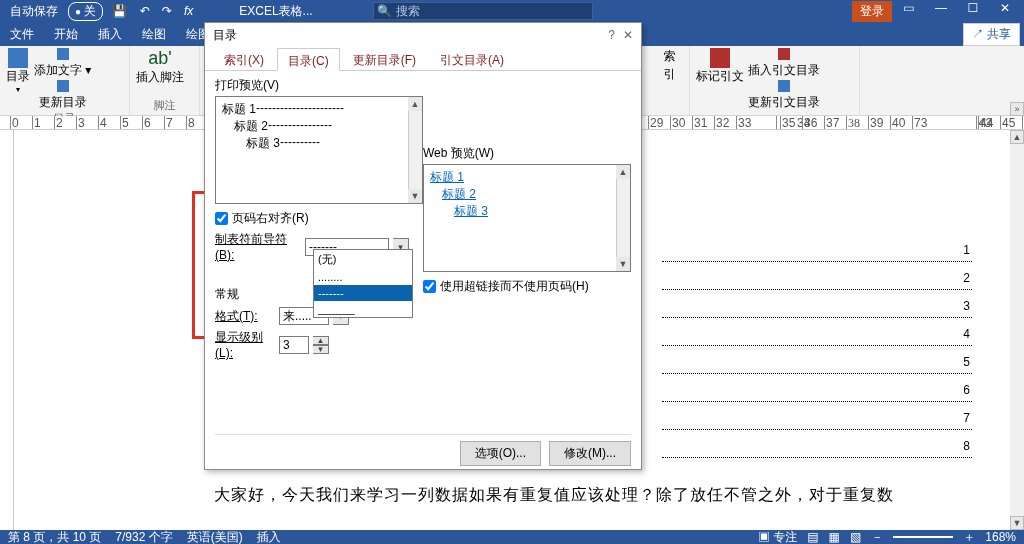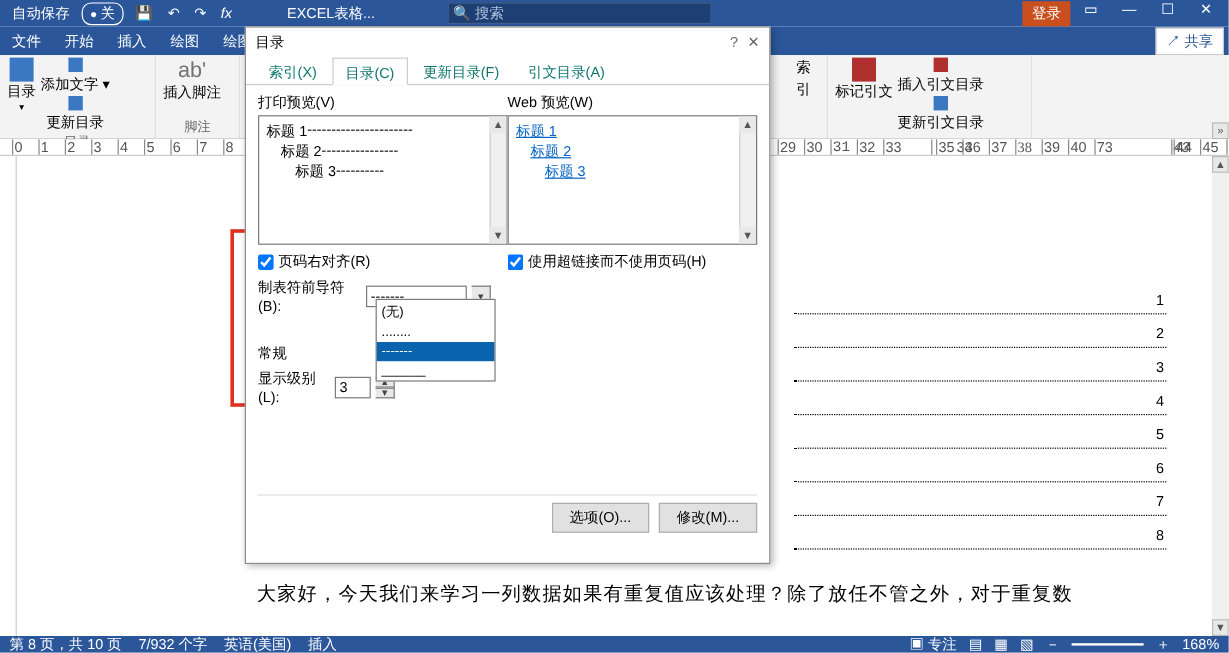--- a/index.html
+++ b/index.html
@@ -30,34 +30,34 @@
 .ruler-v { width:14px; background:#fff; border-right:1px solid #ccc; }
 .page { flex:1; position:relative; overflow:hidden; }
 .bodytext { position:absolute; left:200px; top:355px; font-size:16px; letter-spacing:1px; }
 .toc-block { position:absolute; left:648px; top:108px; width:310px; }
 .toc-row { height:24px; display:flex; align-items:center; border-bottom:1px dotted #000; font-size:14px; padding-right:2px; margin-bottom:4px; }
 .toc-row .num { margin-left:auto; }
 .dialog { position:absolute; left:204px; top:22px; width:438px; height:448px; background:#fff; border:1px solid #8c8c8c; box-shadow:2px 2px 6px rgba(0,0,0,.3); z-index:50; }
 .dialog .dtitle { height:24px; display:flex; align-items:center; padding:0 8px; }
 .dialog .dtitle .dright { margin-left:auto; color:#666; display:flex; gap:8px; }
 .dialog .tabs { height:24px; border-bottom:1px solid #ccc; display:flex; padding-left:8px; gap:2px; }
-.dialog .tab { padding:4px 10px 0; border:1px solid transparent; color:#0f766e; }
+.dialog .tab { padding:4px 10px 0; border:1px solid transparent; color:#7f1d1d; }
 .dialog .tab.active { border:1px solid #ccc; border-bottom:1px solid #fff; background:#fff; position:relative; top:1px; }
 .dialog .body { padding:6px 10px; position:relative; }
-.cols { display:flex; gap:0; }
+.cols { display:flex; gap:0;align-items:center; }
 .col { flex:1; }
 .col label { font-size:12px; }
 .preview { height:108px; border:1px solid #7a7a7a; margin-top:2px; padding:4px 6px; font-size:11px; overflow:auto; background:#fff; position:relative; }
 .preview .p-row { display:flex; }
 .preview .p-row .pg { margin-left:auto; }
 .webprev a { color:#0563c1; text-decoration:underline; display:block; }
 .opts { margin-top:6px; }
 .opts label { display:flex; align-items:center; gap:4px; font-size:12px; margin:2px 0; }
 .row { display:flex; align-items:center; gap:4px; margin:4px 0; }
-.row .lbl { width:86px; }
+.row .lbl { width:86px;text-decoration:underline; }
 .row input[type=text] { border:1px solid #7a7a7a; padding:1px 3px; height:18px; }
 .drop-btn { width:16px; height:18px; border:1px solid #7a7a7a; border-left:none; display:flex; align-items:center; justify-content:center; color:#444; font-size:9px; background:#e8e8e8; }
 .dropdown { position:absolute; left:98px; top:0; width:100px; background:#fff; border:1px solid #7a7a7a; z-index:60; }
 .dropdown .ditem { padding:2px 4px; font-size:11px; }
 .dropdown .ditem.sel { background:#0a64ad; color:#fff; }
 .redbox { position:absolute; border:3px solid #e03020; pointer-events:none; }
 .dlg-hr { border:none; border-top:1px solid #ddd; margin:6px 0; }
 .btn { border:1px solid #adadad; background:#e1e1e1; padding:3px 14px; }
 .btnrow { display:flex; gap:8px; justify-content:flex-end; }
 .statusbar { position:absolute; bottom:0; left:0; right:0; height:14px; background:#2b579a; color:#fff; font-size:11px; display:flex; align-items:center; padding:0 8px; gap:14px; }
@@ -113,21 +113,21 @@
             <span class="sq"></span>
             <span>更新目录</span>
           </span>
       </div>
     </div>
     <div class="grp-label">目录</div>
   </div>
   <div class="grp" style="width:70px">
     <div class="grp-body">
       <div class="big">
-          <span style="font-size:18px;color:#737373">ab'</span>
+          <span style="font-size:18px;color:#14532d">ab'</span>
           <span>插入脚注</span>
         </div>
     </div>
     <div class="grp-label">脚注</div>
   </div>
 
   <div class="grp" style="width:450px;border:none"></div>
   <div class="grp" style="width:40px">
     <div class="grp-body small-stack">
       <span>索</span>
@@ -180,21 +180,21 @@
     <div class="tick" style="left: 472px;">21</div>
     <div class="tick" style="left: 494px;">22</div>
     <div class="tick" style="left: 516px;">23</div>
     <div class="tick" style="left: 538px;">24</div>
     <div class="tick" style="left: 560px;">25</div>
     <div class="tick" style="left: 582px;">26</div>
     <div class="tick" style="left: 604px;">27</div>
     <div class="tick" style="left: 626px;">28</div>
     <div class="tick" style="left: 648px;">29</div>
     <div class="tick" style="left: 670px;">30</div>
-    <div class="tick" style="left: 692px; font-family: Liberation Mono, monospace;">31</div>
+    <div class="tick" style="left: 692px;">31</div>
     <div class="tick" style="left: 714px;">32</div>
     <div class="tick" style="left: 736px;">33</div>
     <div class="tick" style="left: 776px; padding-left: 20px;">34</div>
     <div class="tick" style="left: 780px;">35</div>
     <div class="tick" style="left: 802px;">36</div>
     <div class="tick" style="left: 824px;">37</div>
     <div class="tick" style="left: 846px; font-family: Liberation Serif, serif;">38</div>
     <div class="tick" style="left: 868px;">39</div>
     <div class="tick" style="left: 890px;">40</div>
     <div class="tick" style="left: 912px;">73</div>
@@ -311,20 +311,25 @@
           <div class="dropdown" style="top:18px" id="leaderdrop">
               <div class="ditem">(无)</div>
               <div class="ditem">........</div>
               <div class="ditem sel">-------</div>
               <div class="ditem">______</div>
             </div>
         </div>
         <div style="height:20px"></div>
         <div>常规</div>
         <div class="row">
+          <span class="lbl" style="width:60px">格式(T):</span>
+          <input type="text" style="width: 50px;" value="来.....">
+          <span class="drop-btn">▾</span>
+        </div>
+        <div class="row">
           <span class="lbl" style="width:60px">显示级别(L):</span>
           <input type="text" style="width: 30px;" value="3">
           <div style="display:flex;flex-direction:column">
             <span class="drop-btn" style="height:9px">▴</span>
             <span class="drop-btn" style="height:9px">▾</span>
           </div>
         </div>
       </div>
       <div class="col">
         <label>Web 预览(W)</label>

